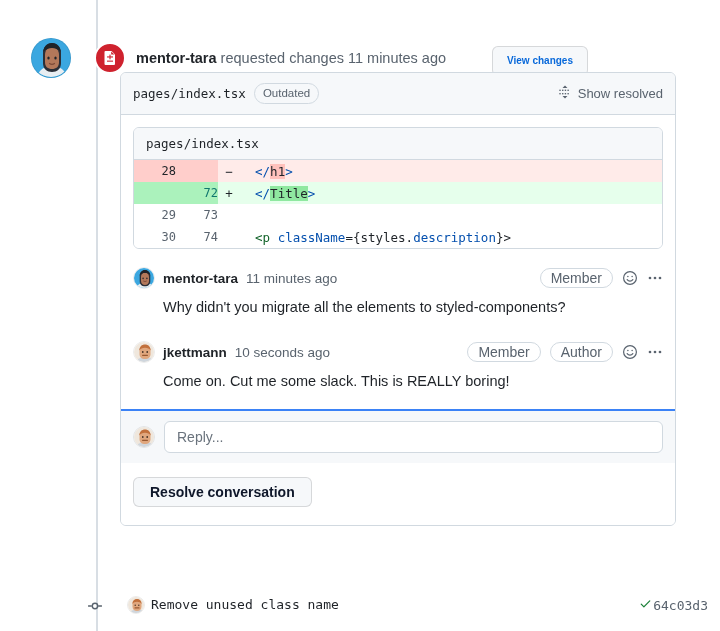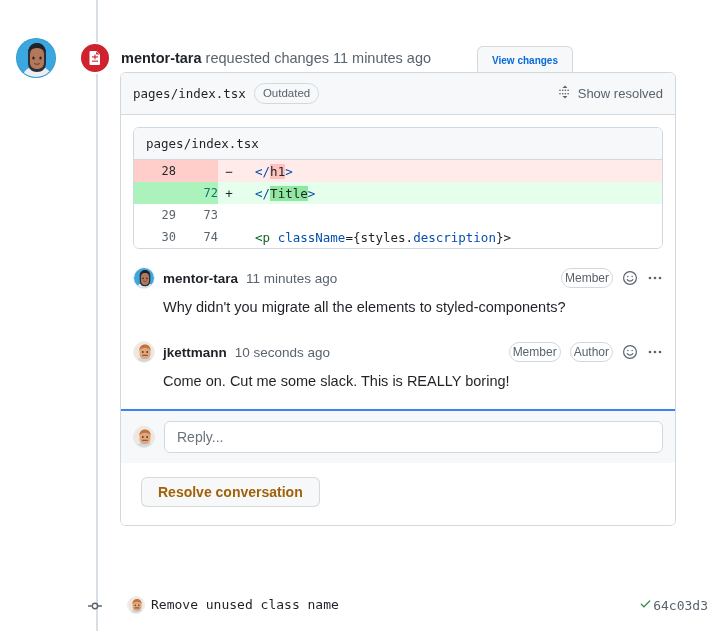--- a/index.html
+++ b/index.html
@@ -13,21 +13,21 @@
   .page { position: relative; width: 720px; height: 631px; }
 
   
   .rail {
     position: absolute; left: 96px; top: 0; width: 2px; height: 631px;
     background: #d8dee4;
   }
 
   
   .review-header {
-    position: absolute; left: 1px; top: 18px; width: 584px; height: 48px;
+    position: absolute; left: 16px; top: 18px; width: 584px; height: 48px;
   }
   .avatar-lg {
     position: absolute; left: 15px; top: 20px;
     width: 40px; height: 40px; border-radius: 50%;
     overflow: hidden; background: #3ba7e0; border: 1px solid rgba(0,0,0,.08);
   }
   .badge-review {
     position: absolute; left: 78px; top: 24px;
     width: 32px; height: 32px; border-radius: 50%;
     background: #cf222e; display: flex; align-items: center; justify-content: center;
@@ -107,45 +107,44 @@
   }
   .avatar-sm {
     width: 22px; height: 22px; border-radius: 50%; flex: 0 0 22px;
     overflow: hidden; border: 1px solid rgba(0,0,0,.08);
   }
   .c-name { font-size: 13.5px; font-weight: bold; color: #1f2328; }
   .c-time { font-size: 13.5px; color: #59636e; }
   .c-spacer { flex: 1 1 auto; }
   .c-actions { display: flex; align-items: center; gap: 9px; }
   .pill-sm {
-    padding: 0px 3px; font-size: 12px; color: #59636e;
+    padding: 0px 10px; font-size: 14px; color: #59636e;
     border: 1px solid #d1d9e0; border-radius: 2em; line-height: 18px; text-align: right;
   }
   .icon-btn { color: #59636e; display: flex; align-items: center; cursor: pointer; }
   .c-body {
     padding: 4px 0 18px 30px; font-size: 14.5px; color: #1f2328; line-height: 20px;
   }
 
   
   .reply-row {
     display: flex; align-items: center; gap: 9px;
     padding: 10px 12px; background: #f6f8fa; border-top: 2px solid #3b82f6;
   }
   .reply-input {
     flex: 1 1 auto; height: 32px; padding: 0 12px;
     border: 1px solid #d1d9e0; border-radius: 6px; background: #ffffff;
     font-family: "Liberation Sans", sans-serif; font-size: 14px; color: #1f2328;
   }
   .reply-input::placeholder { color: #6a737d; }
   .resolve-wrap { padding: 14px 12px 18px 12px; background: #ffffff; }
   .btn-resolve {
-    padding: 6px 16px; font-size: 14px; font-weight: bold; color: #a16207;
+    padding: 6px 16px; font-size: 14px; font-weight: bold; color: #0f172a;
     background: #f6f8fa; border: 1px solid rgba(31,35,40,.15); border-radius: 6px;
     cursor: pointer;
-    margin-left: 8px;
   }
 
   
   .commit-row {
     position: absolute; left: 0; top: 592px; width: 720px; height: 28px;
     display: flex; align-items: center;
   }
   .commit-dot {
     position: absolute; left: 88px; top: 7px;
     width: 14px; height: 14px;

